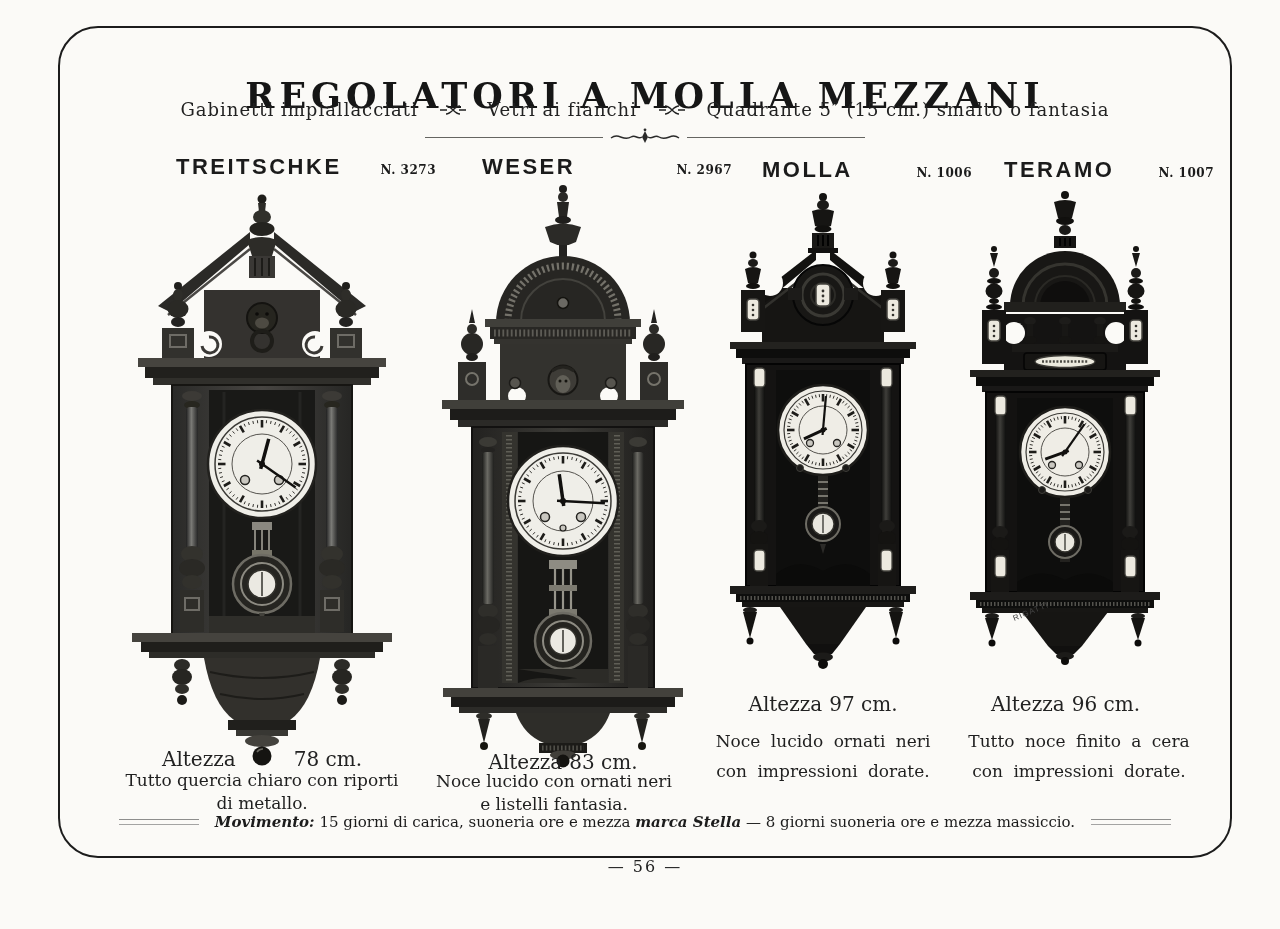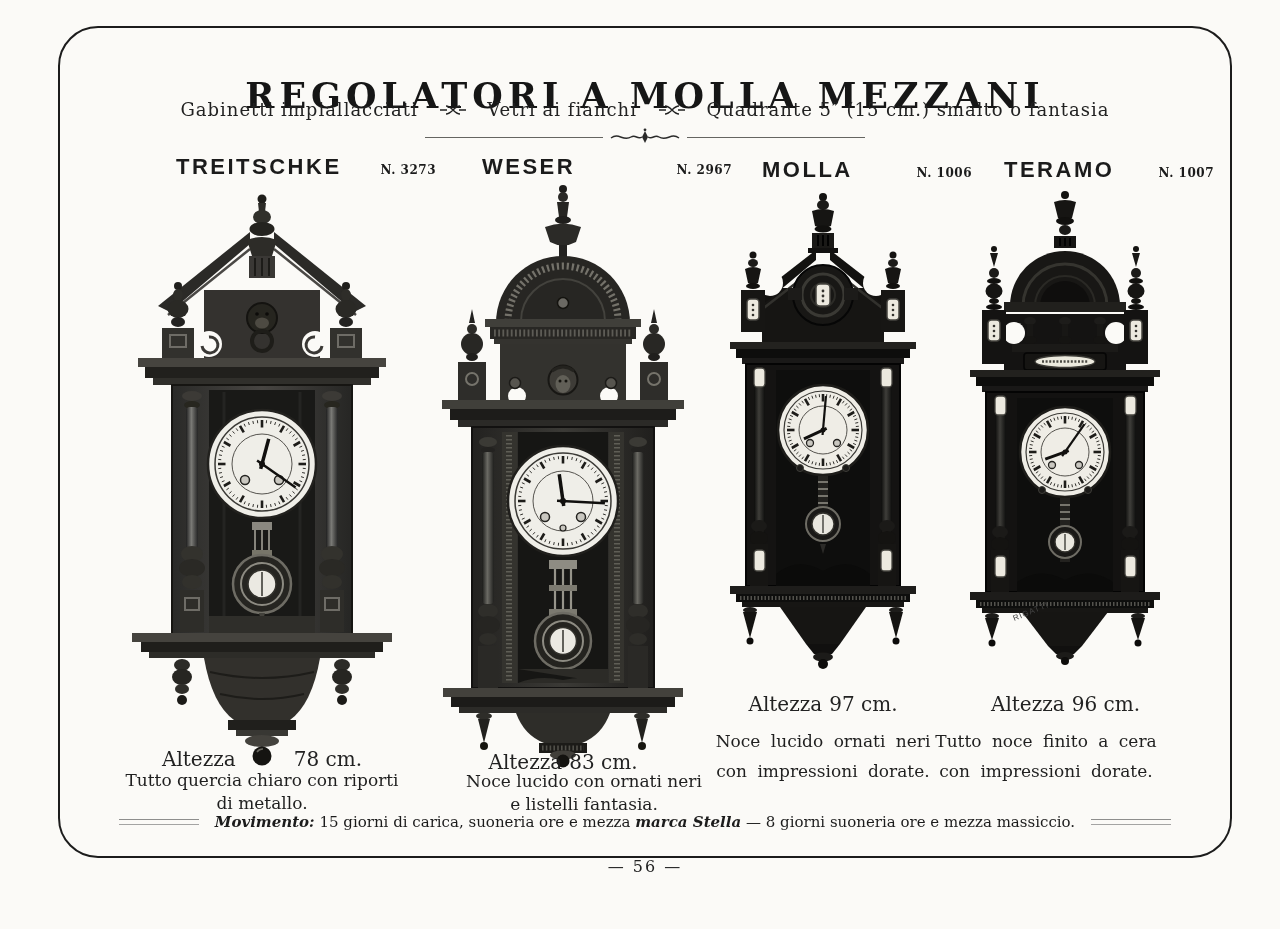--- a/index.html
+++ b/index.html
@@ -971,41 +971,41 @@
 <div class="desc-caption" style="left:72px;top:769px;width:380px;">
   <div>Tutto quercia chiaro con riporti</div>
   <div>di metallo.</div>
 </div>
 
 <div class="height-caption" style="left:438px;top:750px;width:250px;">
   <span>Altezza</span>
   <span class="gap"></span>
   <span>83 cm.</span>
 </div>
-<div class="desc-caption" style="left:414px;top:770px;width:340px;">
+<div class="desc-caption" style="left:384px;top:770px;width:340px;">
   <div>Noce lucido con ornati neri</div>
   <div>e listelli fantasia.</div>
 </div>
 
 <div class="height-caption" style="left:728px;top:692px;width:190px;">
   <span>Altezza</span>
   <span class="gap"></span>
   <span>97 cm.</span>
 </div>
 <div class="desc-caption wide" style="left:663px;top:726px;width:320px;">
   <div>Noce lucido ornati neri</div>
   <div>con impressioni dorate.</div>
 </div>
 
 <div class="height-caption" style="left:968px;top:692px;width:195px;">
   <span>Altezza</span>
   <span class="gap"></span>
   <span>96 cm.</span>
 </div>
-<div class="desc-caption wide" style="left:886px;top:726px;width:320px;">
+<div class="desc-caption wide" style="left:919px;top:726px;width:320px;">
   <div>Tutto noce finito a cera</div>
   <div>con impressioni dorate.</div>
 </div>
 
 <div class="movimento">
   <div class="mov-rule"></div>
   <div>
     <span class="mov-label">Movimento:</span>
     <span>15 giorni di carica, suoneria ore e mezza</span>
     <span class="mov-brand">marca Stella</span>

